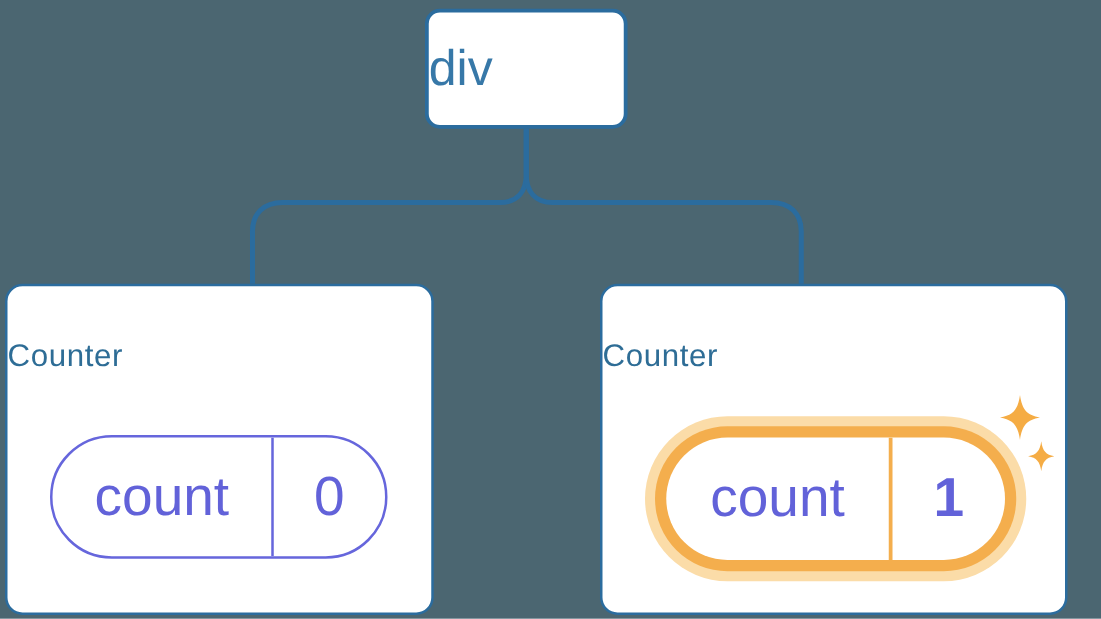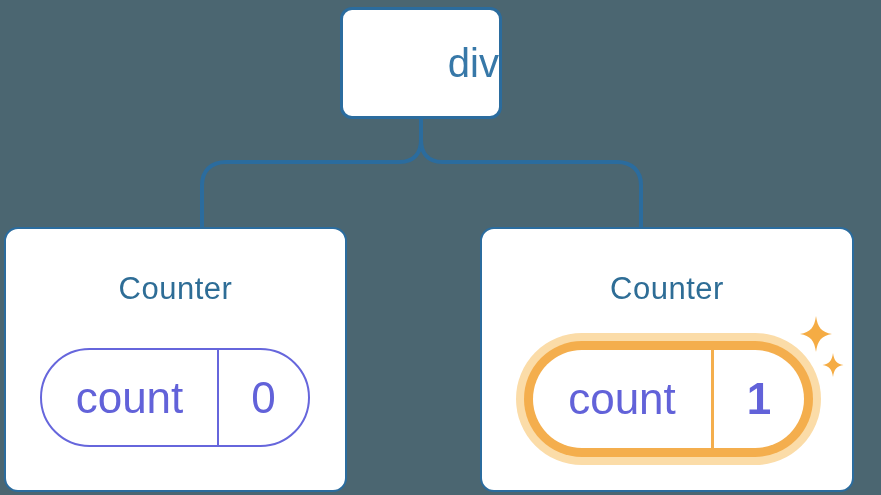--- a/index.html
+++ b/index.html
@@ -28,42 +28,42 @@
     pointer-events:none;
   }
   .conn{
     stroke:var(--connector);
     stroke-width:4;
     fill:none;
   }
   .node-root{
     position:absolute;
     left:340px;top:7px;
-    width:162px;height:112px;
+    width:162px;height:96px;
     background:var(--card-bg);
     border:3px solid var(--node-border);
     border-radius:12px;
-    display:flex;align-items:center;justify-content:flex-end;
+    display:flex;align-items:center;justify-content:flex-start;
     font-size:40px;font-weight:500;
     color:var(--root-label);
   }
   .card{
     position:absolute;
     top:227px;
     height:265px;
     background:var(--card-bg);
     border:2px solid var(--node-border);
     border-radius:14px;
   }
   .card-left{left:4px;width:343px;}
   .card-right{left:480px;width:374px;}
   .card-title{
     margin-top:42px;
-    text-align:center;
-    font-size:31px;
+    text-align:left;
+    font-size:25px;
     font-weight:500;
     color:var(--card-title);
     letter-spacing:0.5px;
   }
   .pill{
     position:absolute;
     display:flex;
     align-items:stretch;
     background:var(--card-bg);
     border-radius:60px;

